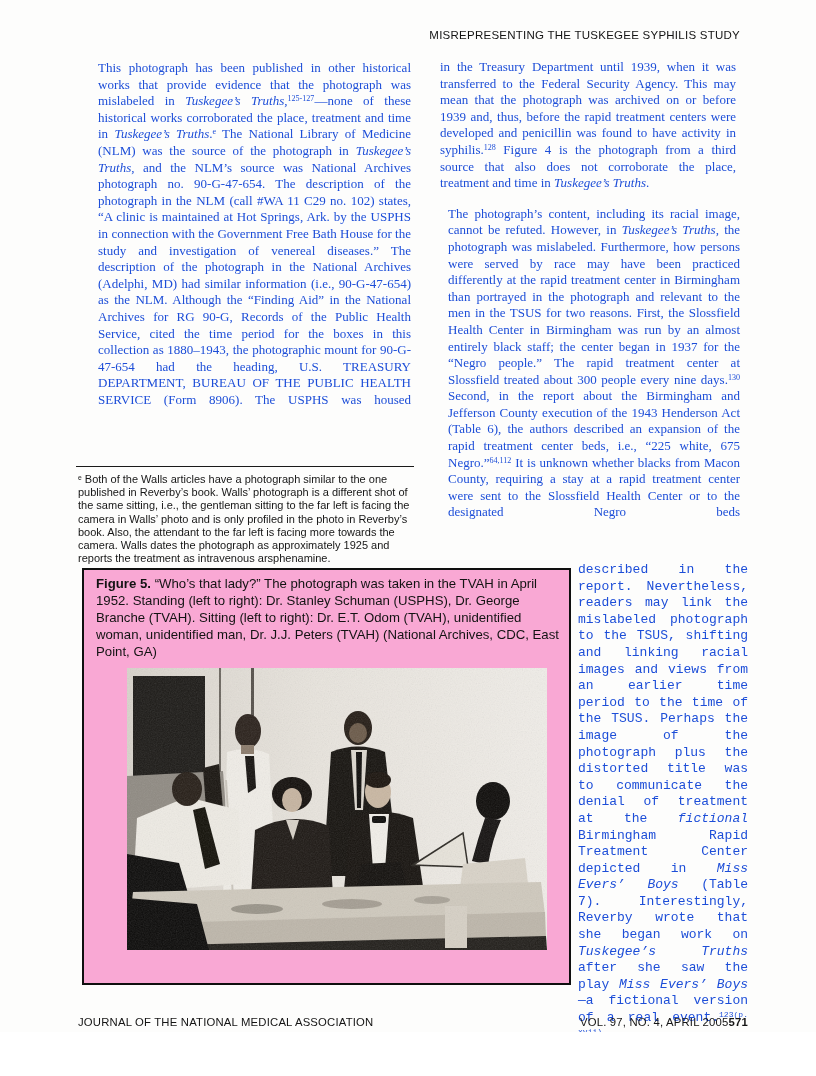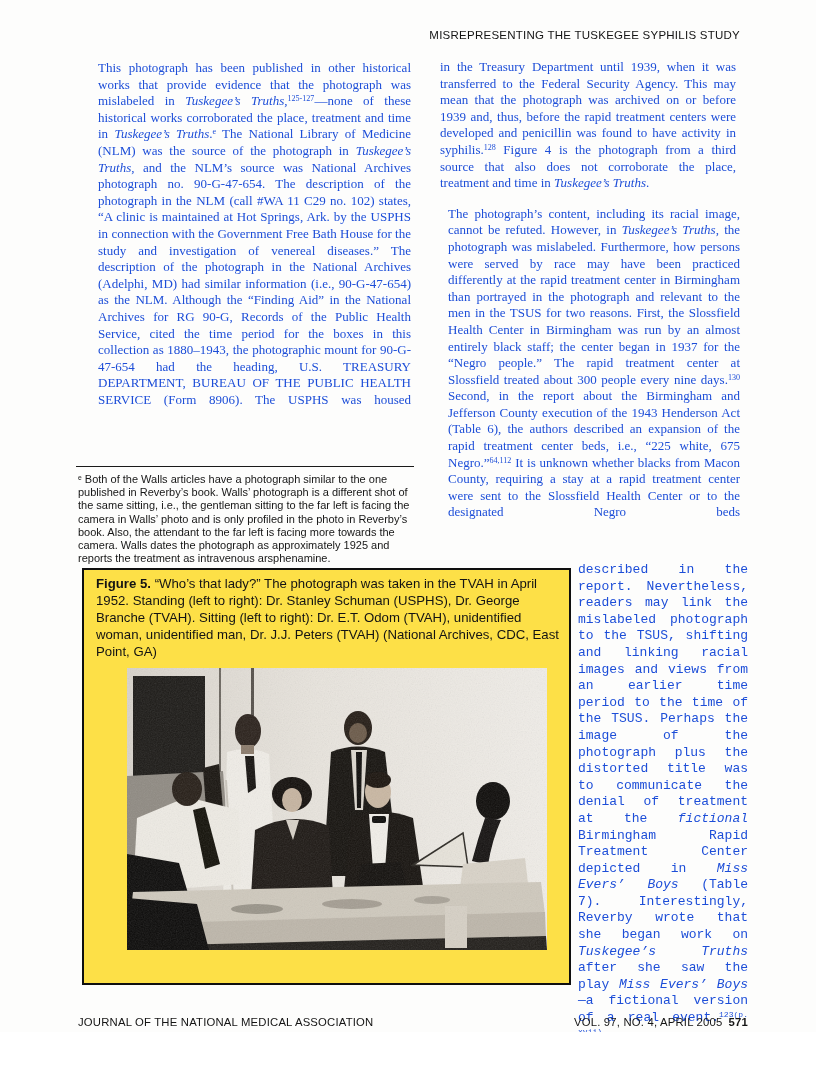--- a/index.html
+++ b/index.html
@@ -28,35 +28,35 @@
     position:absolute;left:76px;top:466px;width:338px;height:0;
     border-top:1.5px solid #1a1a1a;
   }
   .footnote{
     position:absolute;left:78px;top:473px;width:340px;
     font-family:"Liberation Sans",sans-serif;font-size:11px;line-height:13.2px;
     color:#161616;text-align:left;
   }
   .figure-box{
     position:absolute;left:82px;top:568px;width:489px;height:417px;
-    border:2px solid #0f0f0f;box-sizing:border-box;background:#fde047;
+    border:2px solid #0f0f0f;box-sizing:border-box;background:#f9a8d4;
   }
   .figure-caption{
     margin:6px 10px 0 12px;font-family:"Liberation Sans",sans-serif;
     font-size:13.2px;line-height:16.9px;color:#131313;
   }
   .figure-photo{
     position:absolute;left:43px;top:98px;width:420px;height:282px;display:block;
   }
   .page-footer{
     position:absolute;left:78px;top:1016px;width:670px;display:flex;
     justify-content:space-between;font-family:"Liberation Sans",sans-serif;
     font-size:11.3px;letter-spacing:0.2px;color:#141414;white-space:nowrap;
   }
-  .page-footer .pageno{font-weight:bold;margin-left:6px;}
+  .page-footer .pageno{font-weight:bold;margin-left:0;}
 </style>
 </head>
 <body>
 
 <div class="page">
 
   <div class="running-head">MISREPRESENTING THE TUSKEGEE SYPHILIS STUDY</div>
 
   <div class="bodytext col-left"><span>This photograph has been published in other historical works that provide evidence that the photograph was mislabeled in </span><span class="seg-i">Tuskegee’s Truths</span><span>,</span><span class="seg-sup">125-127</span><span>—none of these historical works corroborated the place, treatment and time in </span><span class="seg-i">Tuskegee’s Truths</span><span>.</span><span class="seg-sup">e</span><span> The National Library of Medicine (NLM) was the source of the photograph in </span><span class="seg-i">Tuskegee’s Truths</span><span>, and the NLM’s source was National Archives photograph no. 90-G-47-654. The description of the photograph in the NLM (call #WA 11 C29 no. 102) states, “A clinic is maintained at Hot Springs, Ark. by the USPHS in connection with the Government Free Bath House for the study and investigation of venereal diseases.” The description of the photograph in the National Archives (Adelphi, MD) had similar information (i.e., 90-G-47-654) as the NLM. Although the “Finding Aid” in the National Archives for RG 90-G, Records of the Public Health Service, cited the time period for the boxes in this collection as 1880–1943, the photographic mount for 90-G-47-654 had the heading, U.S. TREASURY DEPARTMENT, BUREAU OF THE PUBLIC HEALTH SERVICE (Form 8906). The USPHS was housed</span></div>
 

